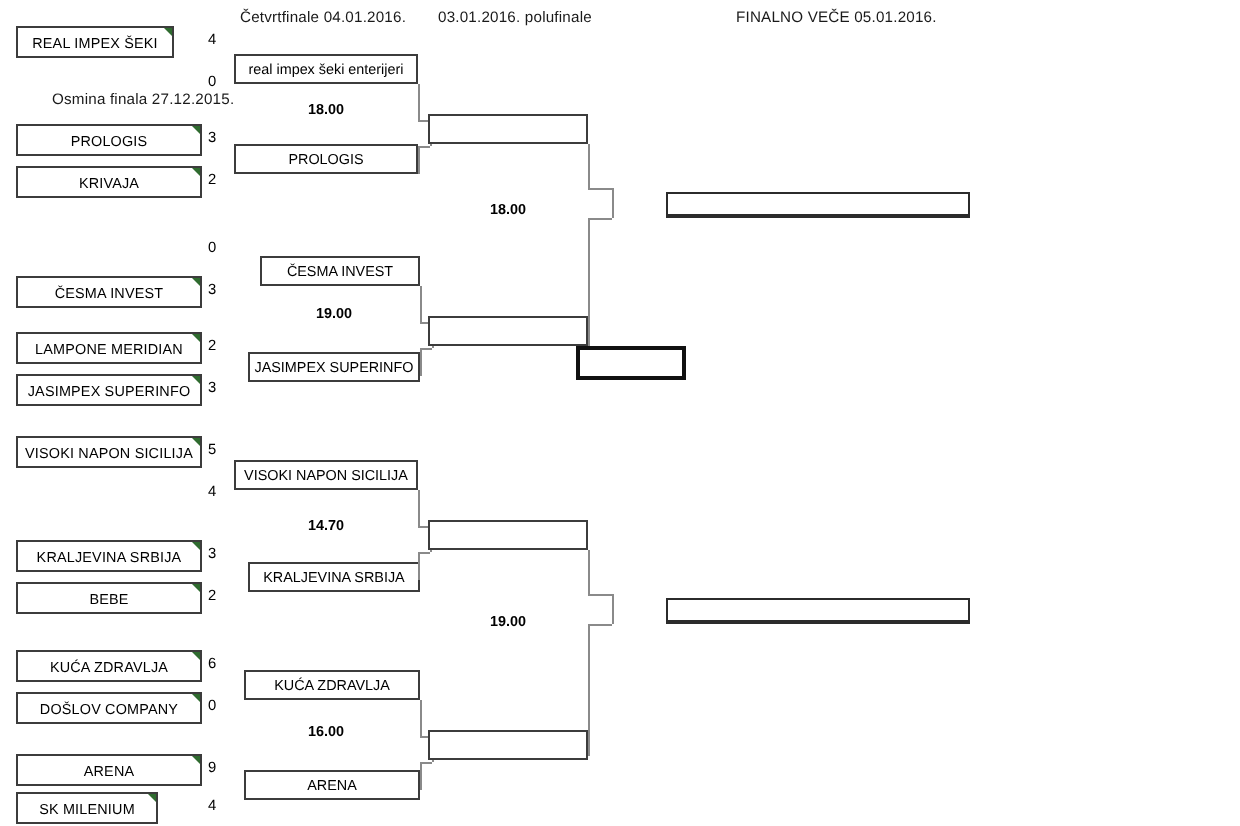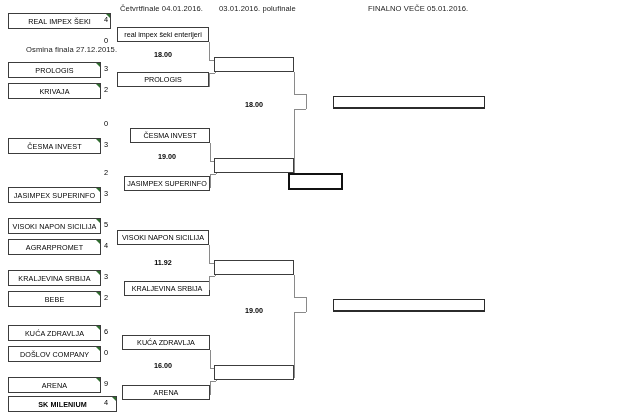--- a/index.html
+++ b/index.html
@@ -122,21 +122,21 @@
 </head>
 <body>
 
 <div id="bracket-root">
 
   <div class="col-header" style="left:26px;margin-top:41px;">Osmina finala 27.12.2015.</div>
   <div class="col-header" style="left:120px;">Četvrtfinale 04.01.2016.</div>
   <div class="col-header" style="left:219px;">03.01.2016. polufinale</div>
   <div class="col-header" style="left:368px;">FINALNO VEČE 05.01.2016.</div>
 
-  <div class="team-box" style="left:8px; top:13px; width:103px;">
+  <div class="team-box" style="left:8px; top:13px; width:79px;">
     <span>REAL IMPEX ŠEKI</span>
     <span class="note-flag"></span>
   </div>
   <div class="score" style="left:104px; top:15px;">4</div>
 
   <div class="score" style="left:104px; top:36px;">0</div>
 
   <div class="team-box" style="left:8px; top:62px; width:93px;">
     <span>PROLOGIS</span>
     <span class="note-flag"></span>
@@ -150,38 +150,38 @@
   <div class="score" style="left:104px; top:85px;">2</div>
 
   <div class="score" style="left:104px; top:119px;">0</div>
 
   <div class="team-box" style="left:8px; top:138px; width:93px;">
     <span>ČESMA INVEST</span>
     <span class="note-flag"></span>
   </div>
   <div class="score" style="left:104px; top:140px;">3</div>
 
+  <div class="team-box" style="left:8px; top:166px; width:93px;">
+    <span>LAMPONE MERIDIAN</span>
+    <span class="note-flag"></span>
+  </div>
   <div class="score" style="left:104px; top:168px;">2</div>
 
   <div class="team-box" style="left:8px; top:187px; width:93px;">
     <span>JASIMPEX SUPERINFO</span>
     <span class="note-flag"></span>
   </div>
   <div class="score" style="left:104px; top:189px;">3</div>
 
   <div class="team-box" style="left:8px; top:218px; width:93px;">
     <span>VISOKI NAPON SICILIJA</span>
     <span class="note-flag"></span>
   </div>
   <div class="score" style="left:104px; top:220px;">5</div>
 
-  <div class="team-box" style="left:8px; top:239px; width:93px;">
-    <span>AGRARPROMET</span>
-    <span class="note-flag"></span>
-  </div>
   <div class="score" style="left:104px; top:241px;">4</div>
 
   <div class="team-box" style="left:8px; top:270px; width:93px;">
     <span>KRALJEVINA SRBIJA</span>
     <span class="note-flag"></span>
   </div>
   <div class="score" style="left:104px; top:272px;">3</div>
 
   <div class="team-box" style="left:8px; top:291px; width:93px;">
     <span>BEBE</span>
@@ -200,37 +200,37 @@
     <span class="note-flag"></span>
   </div>
   <div class="score" style="left:104px; top:348px;">0</div>
 
   <div class="team-box" style="left:8px; top:377px; width:93px;">
     <span>ARENA</span>
     <span class="note-flag"></span>
   </div>
   <div class="score" style="left:104px; top:379px;">9</div>
 
-  <div class="team-box" style="left:8px; top:396px; width:109px;font-weight:bold;">
+  <div class="team-box" style="left:8px; top:396px; width:71px;">
     <span>SK MILENIUM</span>
     <span class="note-flag"></span>
   </div>
   <div class="score" style="left:104px; top:398px;">4</div>
 
   <div class="round-box" style="left:117px; top:27px; width:92px;">real impex šeki enterijeri</div>
   <div class="round-box" style="left:117px; top:72px; width:92px;">PROLOGIS</div>
   <div class="time-label" style="left:127px; top:50px; width:72px;">18.00</div>
 
   <div class="round-box" style="left:130px; top:128px; width:80px;">ČESMA INVEST</div>
   <div class="round-box" style="left:124px; top:176px; width:86px;">JASIMPEX SUPERINFO</div>
   <div class="time-label" style="left:131px; top:152px; width:72px;">19.00</div>
 
   <div class="round-box" style="left:117px; top:230px; width:92px;">VISOKI NAPON SICILIJA</div>
   <div class="round-box" style="left:124px; top:281px; width:86px;">KRALJEVINA SRBIJA</div>
-  <div class="time-label" style="left:127px; top:258px; width:72px;">11.92</div>
+  <div class="time-label" style="left:127px; top:258px; width:72px;">14.70</div>
 
   <div class="round-box" style="left:122px; top:335px; width:88px;">KUĆA ZDRAVLJA</div>
   <div class="round-box" style="left:122px; top:385px; width:88px;">ARENA</div>
   <div class="time-label" style="left:127px; top:361px; width:72px;">16.00</div>
 
   <div class="conn-v" style="left:209px; top:42px; height:18px;"></div>
   <div class="conn-h" style="left:209px; top:60px; width:6px;"></div>
   <div class="conn-v" style="left:215px; top:60px; height:13px;"></div>
   <div class="conn-h" style="left:209px; top:73px; width:6px;"></div>
   <div class="conn-v" style="left:209px; top:73px; height:14px;"></div>

